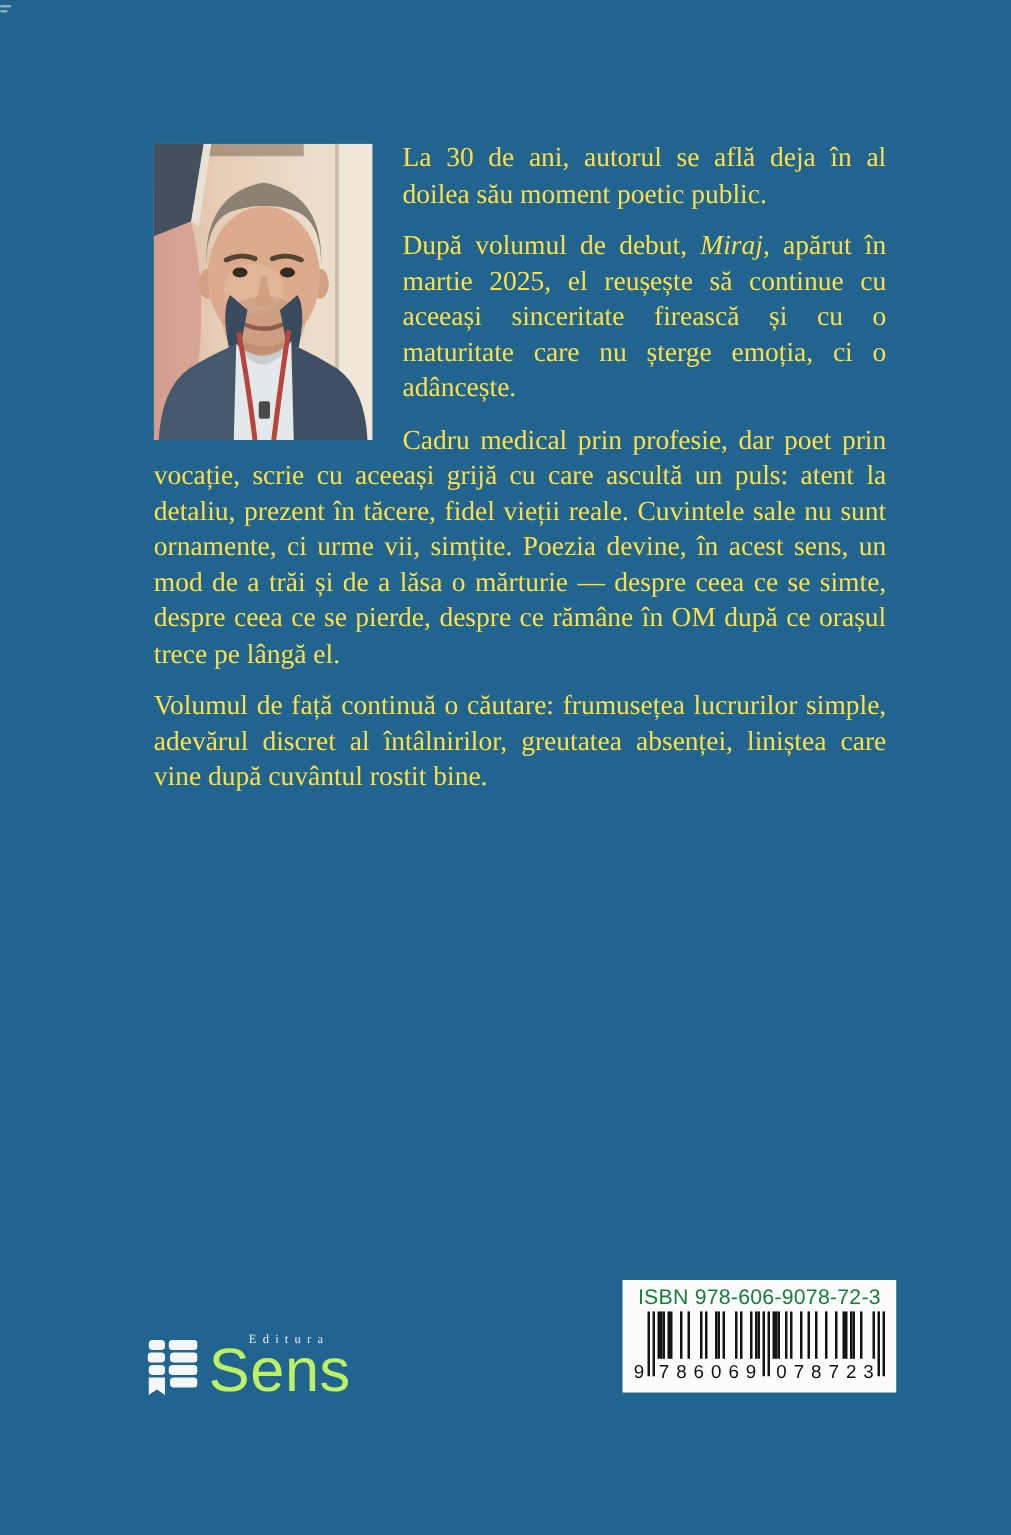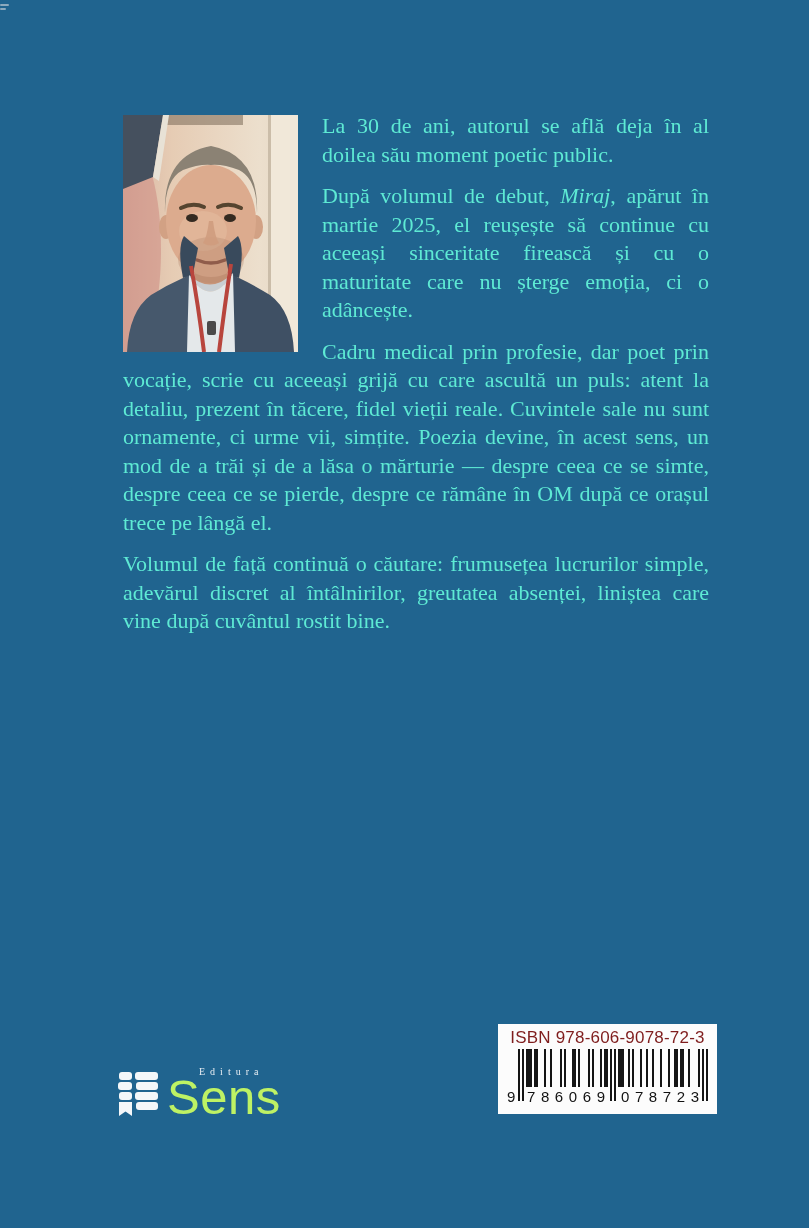--- a/index.html
+++ b/index.html
@@ -9,21 +9,21 @@
     font-family:"Liberation Serif",serif;
   }
   
   .scan-artifact{position:absolute;left:0;top:4px;width:9px;height:8px;}
   .scan-artifact span{display:block;height:2px;background:#a9bcc9;opacity:.8;margin-bottom:2px;border-radius:1px;}
   .scan-artifact span:last-child{width:6px;}
 
   
   .about{
     position:absolute;left:123px;top:112px;width:586px;
-    color:#5eead4;font-size:22px;line-height:28.5px;text-align:justify;
+    color:#fde047;font-size:22px;line-height:28.5px;text-align:justify;
   }
   .about p{margin:0 0 13px 0;}
   .about em{font-style:italic;}
   .photo{
     float:left;width:175px;height:237px;margin:3px 24px 12px 0;
     display:block;
   }
   .photo svg{display:block;width:175px;height:237px;}
 
   
@@ -41,21 +41,21 @@
     font-weight:400;color:#bef264;letter-spacing:0.5px;
   }
 
   
   .isbnbox{
     position:absolute;left:498px;top:1024px;width:219px;height:90px;
     background:#fcfcfc;box-sizing:border-box;
     display:flex;flex-direction:column;align-items:center;padding-top:3px;
   }
   .isbnlabel{
-    font-family:"Liberation Sans",sans-serif;font-size:17px;color:#7f1d1d;
+    font-family:"Liberation Sans",sans-serif;font-size:17px;color:#15803d;
     letter-spacing:0.2px;white-space:nowrap;line-height:21px;
   }
   #barcode{width:204px;height:58px;margin-top:1px;}
   .bcd{font-family:"Liberation Sans",sans-serif;font-size:15px;fill:#121212;}
 </style>
 </head>
 <body>
 
 <div class="cover">
 

